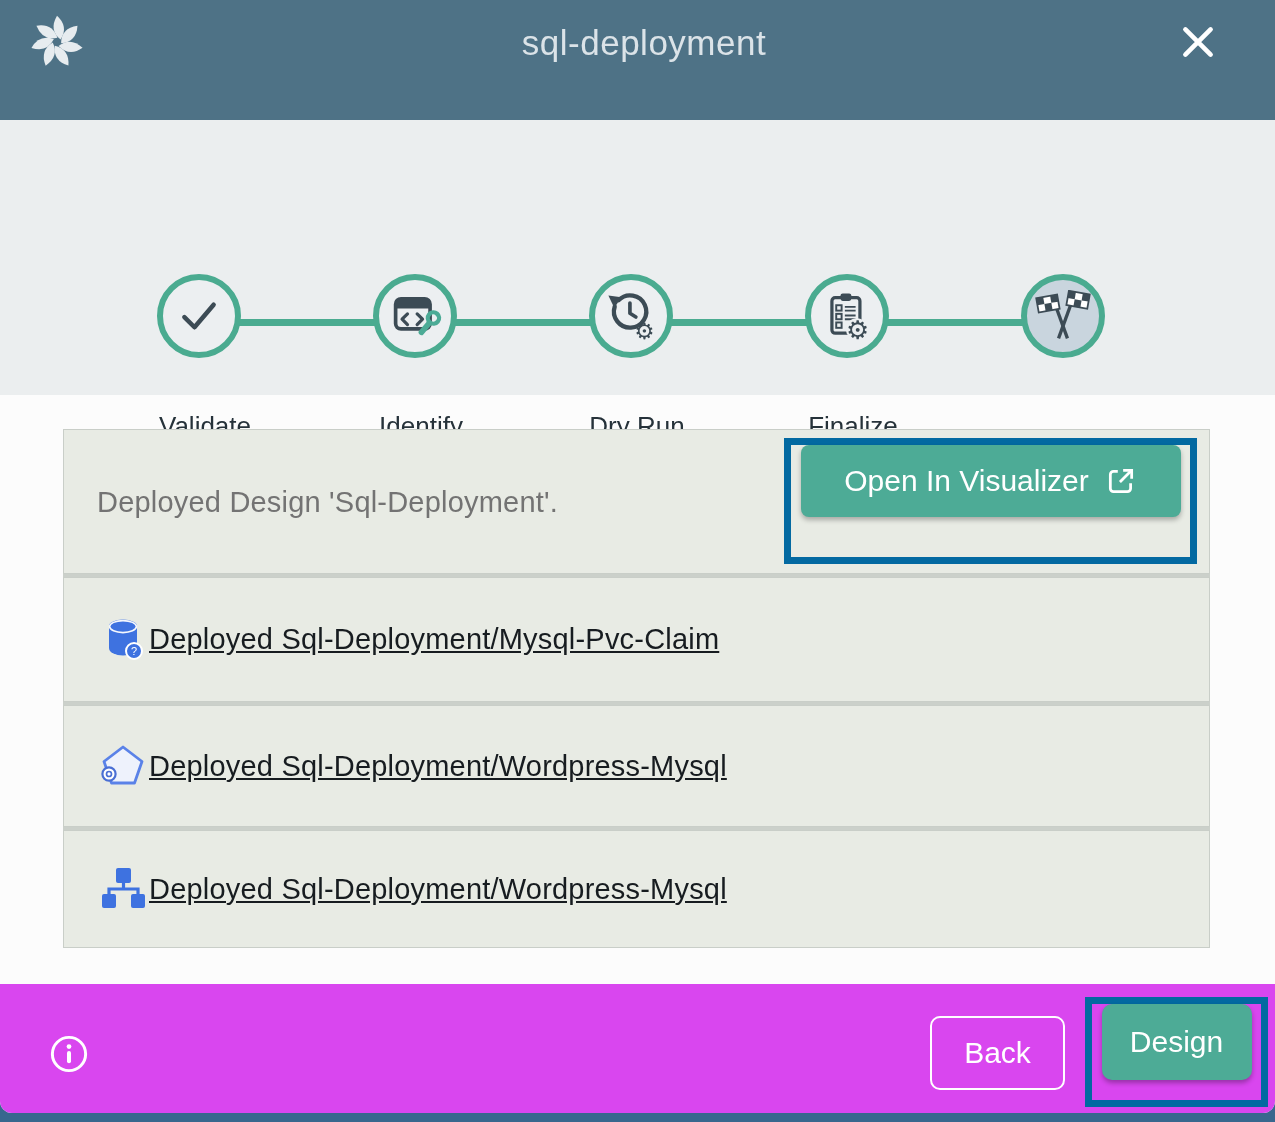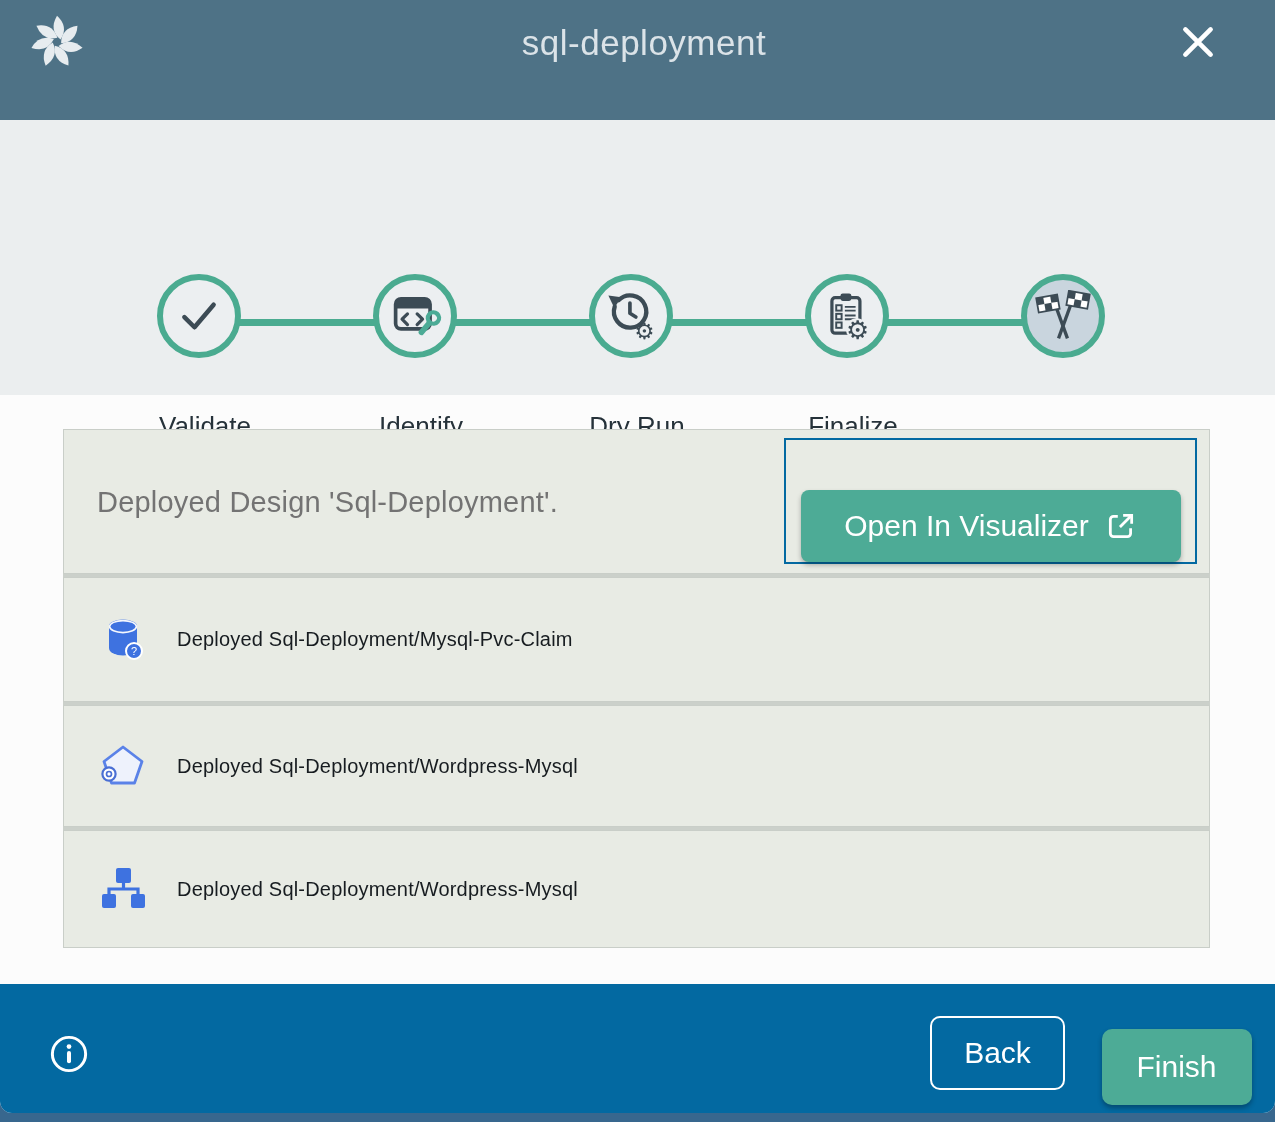--- a/index.html
+++ b/index.html
@@ -64,46 +64,46 @@
   .row-design { top:0; height:145px; }
   .row-item-0 { top:148px; height:125px; }
   .row-item-1 { top:276px; height:122px; }
   .row-item-2 { top:401px; height:118px; }
   .design-msg {
     position:absolute; left:33px; top:0; height:145px;
     display:flex; align-items:center;
     font-size:29px; color:#737373; letter-spacing:0.2px;
   }
   .annot {
-    border:2px solid #0369a1;
-    display:flex; align-items:flex-end; justify-content:center;
+    border:7px solid #0369a1;
+    display:flex; align-items:flex-start; justify-content:center;
   }
   .annot-visualizer {
     position:absolute; left:720px; top:8px; width:413px; height:126px;
   }
   .open-btn {
     width:380px; height:72px; background:#4dab96; border:none; border-radius:8px;
     color:#ffffff; font-size:30px; cursor:pointer;
     display:flex; align-items:center; justify-content:center; gap:16px;
     box-shadow:0 3px 5px rgba(0,0,0,0.28);
     font-family:"Liberation Sans", sans-serif;
   }
   .item-row-inner {
     position:absolute; inset:0; display:flex; align-items:center;
   }
   .item-icon {
     width:52px; height:52px; margin-left:33px; flex:0 0 auto;
   }
   .item-text {
-    margin-left:28px; font-size:20px; color:#171c20; letter-spacing:0.2px;
+    font-size:29px; color:#171c20; letter-spacing:0.2px;text-decoration:underline;
   }
   
   .footer {
     position:absolute; left:0; right:0; top:984px; height:129px;
-    background:#0369a1;
+    background:#d946ef;
   }
   .info-btn {
     position:absolute; left:48px; top:49px; width:42px; height:42px;
     background:none; border:none; padding:0; cursor:pointer;
   }
   .back-btn {
     position:absolute; left:930px; top:32px; width:135px; height:74px;
     background:transparent; border:2px solid #ffffff; border-radius:10px;
     color:#ffffff; font-size:30px; cursor:pointer;
     font-family:"Liberation Sans", sans-serif;
@@ -291,17 +291,17 @@
   <div class="footer">
     <button class="info-btn" aria-label="Info">
       <svg viewBox="0 0 48 48" width="42" height="42">
         <circle cx="24" cy="24" r="19" fill="none" stroke="#ffffff" stroke-width="3.4"></circle>
         <circle cx="24" cy="15.5" r="2.7" fill="#ffffff"></circle>
         <rect x="21.7" y="20.5" width="4.6" height="14" rx="2.3" fill="#ffffff"></rect>
       </svg>
     </button>
     <button class="back-btn">Back</button>
     <div class="annot annot-finish">
-      <button class="finish-btn">Finish</button>
+      <button class="finish-btn">Design</button>
     </div>
   </div>
 
 </div>
 
 </body></html>

